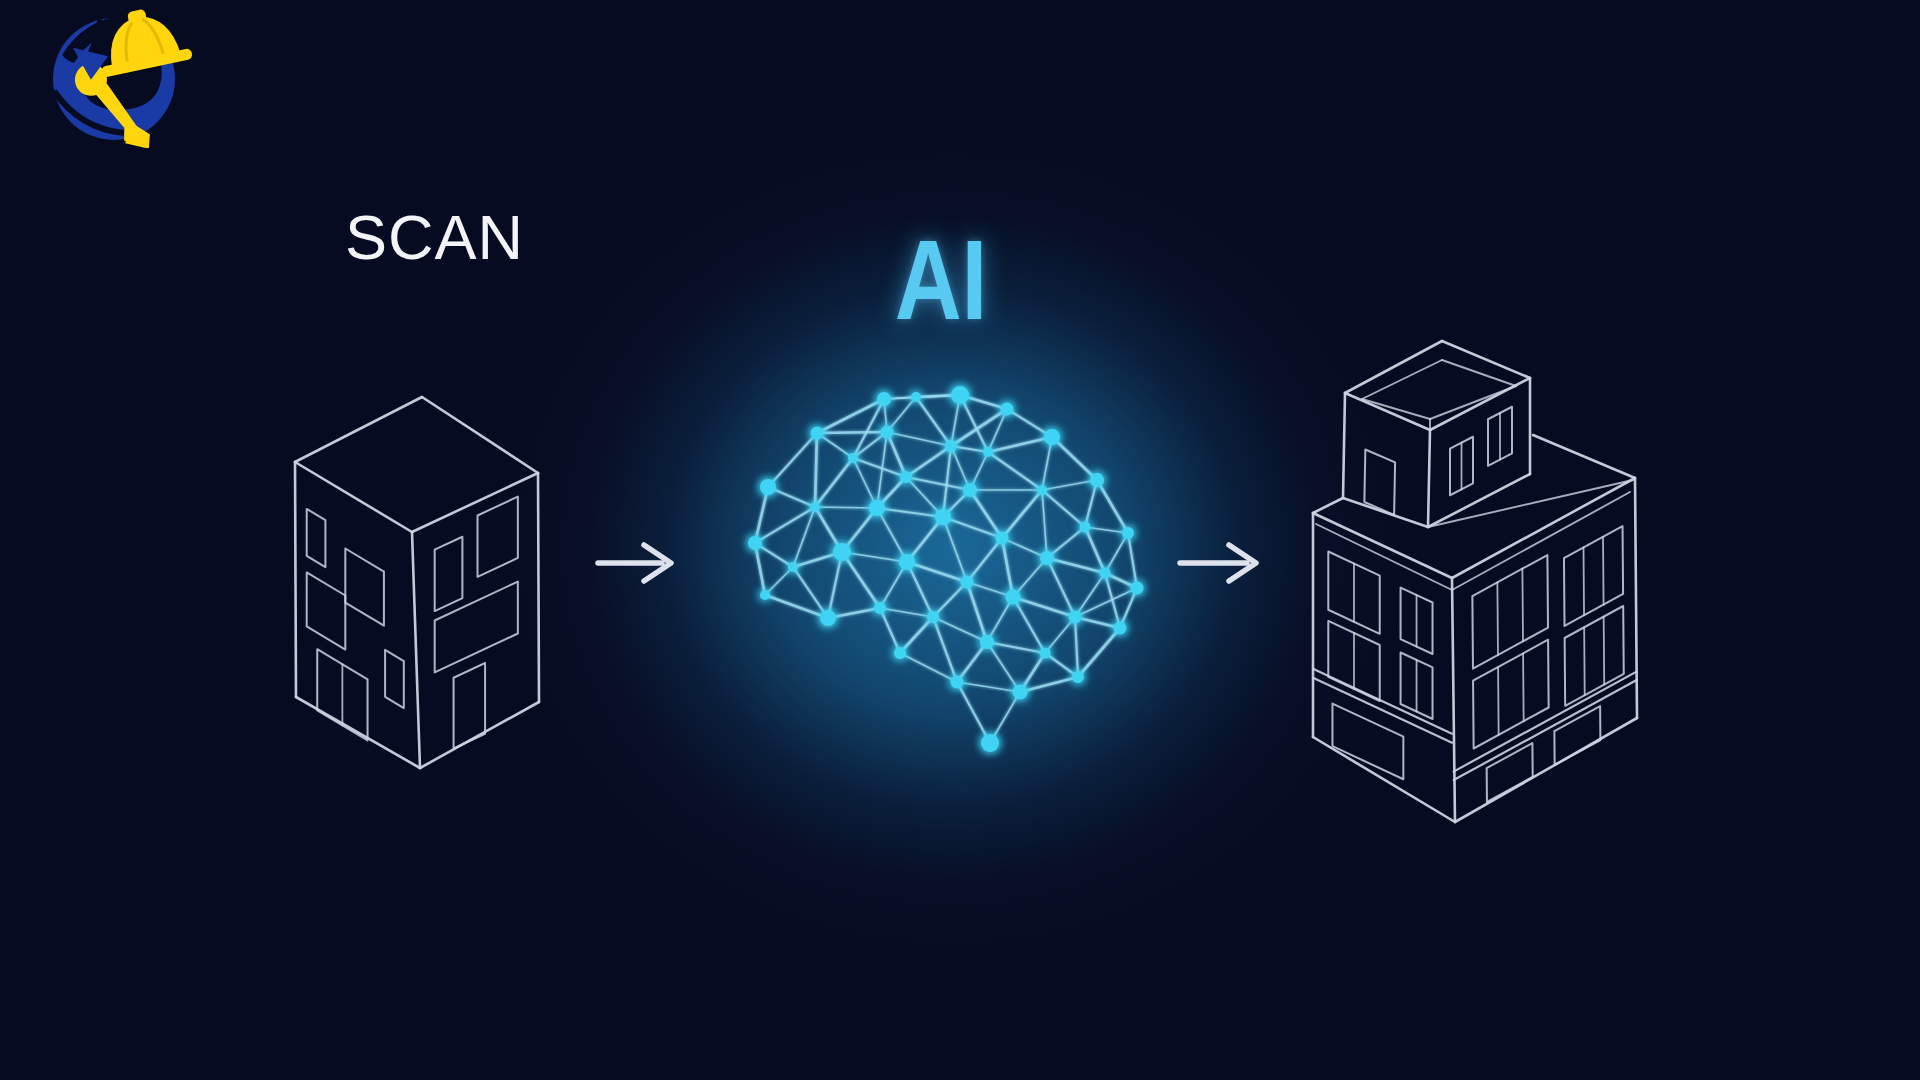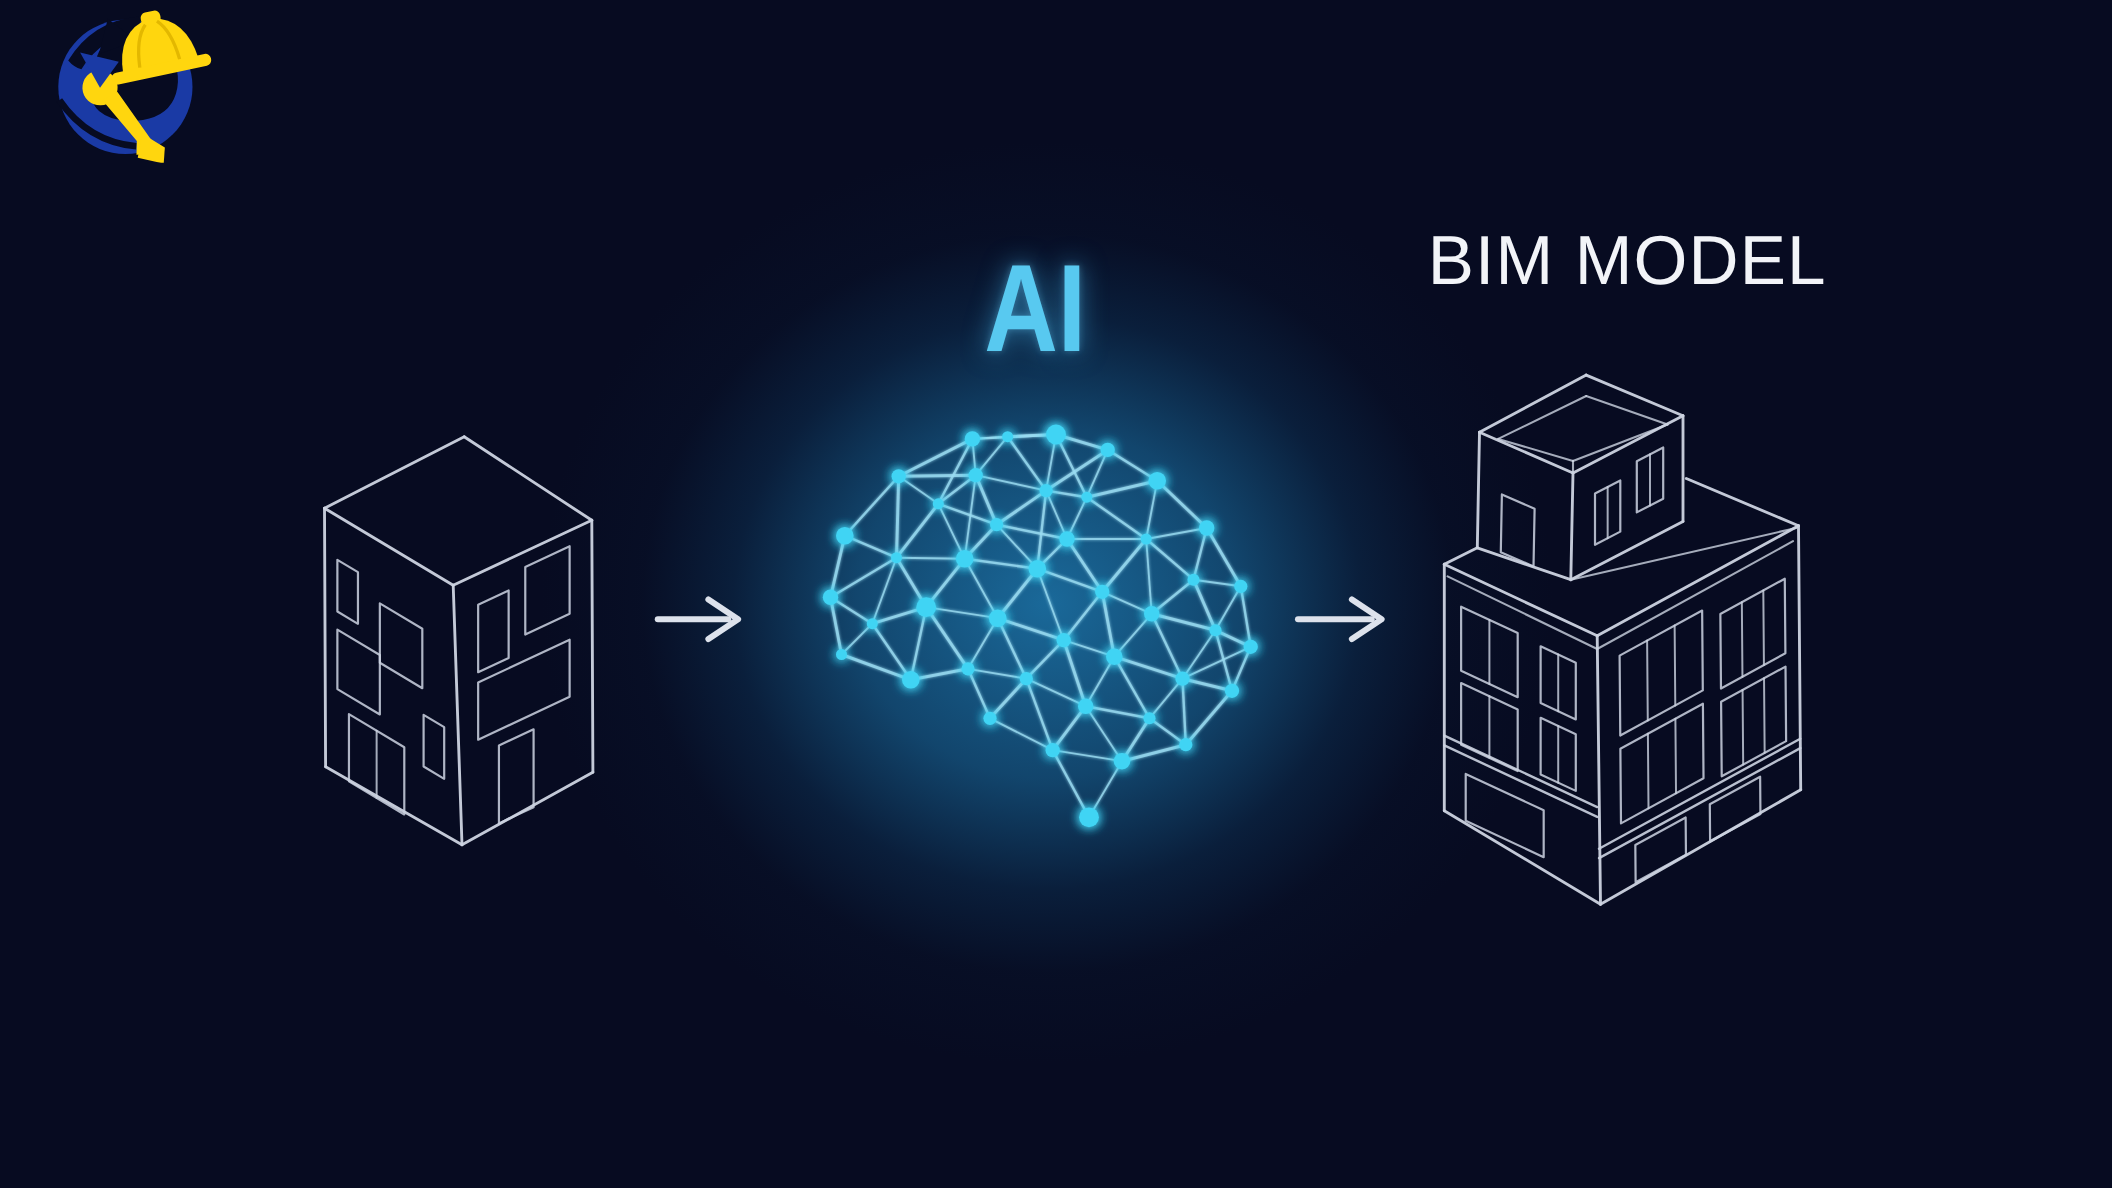--- a/index.html
+++ b/index.html
@@ -43,22 +43,22 @@
       <polygon points="96,110 120,115 124,129 100,132" fill="#ffd60e"></polygon>
     </g>
     <g transform="rotate(-12 104 42)">
       <rect x="96" y="7" width="18" height="12" rx="5" fill="#ffd60e"></rect>
       <path d="M 70,58 Q 72,18 104,13 Q 136,18 140,58 Z" fill="#ffd60e"></path>
       <rect x="59" y="55" width="92" height="11" rx="5" fill="#ffd60e"></rect>
       <path d="M 86,55 Q 88,28 99,18 M 123,55 Q 121,28 110,17" stroke="#e3b800" stroke-width="3" fill="none"></path>
     </g>
   </svg>
 
+  <div id="scan-label" class="label">SCAN</div>
   <div id="ai-label">AI</div>
-  <div id="bim-label" class="label">BIM MODEL</div>
 
   <svg id="main-svg" width="1920" height="1080" viewBox="0 0 1920 1080">
     <defs>
       <filter id="fNode" x="-200%" y="-200%" width="500%" height="500%">
         <feGaussianBlur stdDeviation="5" result="b"></feGaussianBlur>
         <feMerge>
           <feMergeNode in="b"></feMergeNode>
             <feMergeNode in="b"></feMergeNode>
             <feMergeNode in="SourceGraphic"></feMergeNode>
         </feMerge>

